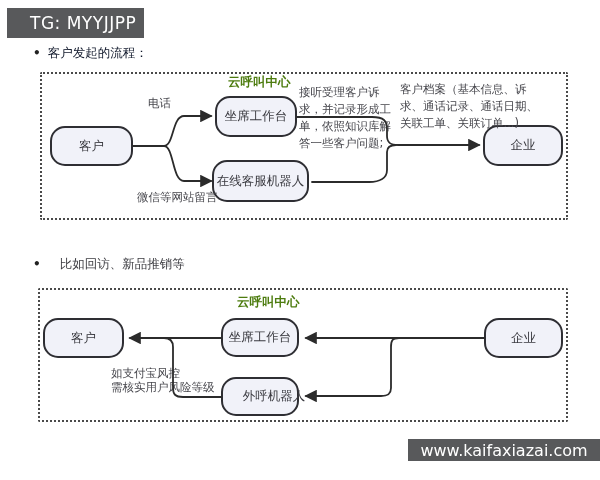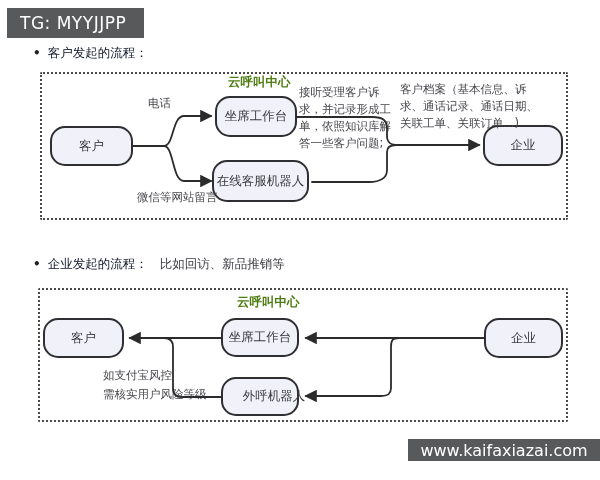--- a/index.html
+++ b/index.html
@@ -5,21 +5,21 @@
   html,body { margin:0; padding:0; }
   body {
     width:600px; height:480px; position:relative; overflow:hidden;
     background:#ffffff;
     font-family:"DejaVu Sans","Liberation Sans",sans-serif;
   }
   .bar {
     position:absolute; background:#58595b; color:#ffffff;
     display:flex; align-items:center; box-sizing:border-box;
   }
-  .bar.header { left:7px; top:8px; width:137px; height:30px; font-size:17px; padding-left:13px; letter-spacing:.5px; }
+  .bar.header { left:7px; top:8px; width:137px; height:30px; font-size:17px; padding-left:23px; letter-spacing:.5px; }
   .bar.footer { left:408px; top:439px; width:192px; height:22px; font-size:16px; justify-content:center; }
   .bullet-row {
     position:absolute; display:flex; align-items:baseline;
     font-size:12.5px; color:#222;
   }
   .bullet-mark { font-weight:bold; margin-right:7px; font-size:12px; }
   .bullet-title { font-weight:normal; color:#0f172a; }
   .bullet-desc { margin-left:12px; font-weight:normal; color:#3d3d42; }
   .frame {
     position:absolute; border:2px dotted #4a4a4a; box-sizing:border-box;
@@ -74,41 +74,40 @@
 <div class="note" style="left:299px; top:84px; width:104px;">接听受理客户诉
 求，并记录形成工
 单，依照知识库解
 答一些客户问题;</div>
 <div class="note" style="left:400px; top:81px; width:172px;">客户档案（基本信息、诉
 求、通话记录、通话日期、
 关联工单、关联订单...)</div>
 
 <div class="bullet-row" style="left:33px; top:256px;">
   <span class="bullet-mark">•</span>
-  <span class="bullet-title">企业发起的流程：</span>
   <span class="bullet-desc">比如回访、新品推销等</span>
 </div>
 
 <div class="frame" style="left:38px; top:288px; width:530px; height:134px;"></div>
 <div class="frame-title" style="left:237px; top:294px;">云呼叫中心</div>
 
 <div class="node" style="left:43px;  top:318px; width:81px; height:40px;">
   <span>客户</span>
 </div>
 <div class="node" style="left:221px; top:318px; width:78px; height:39px;">
   <span>坐席工作台</span>
 </div>
 <div class="node" style="left:221px; top:377px; width:78px; height:39px;padding-left:28px;">
   <span>外呼机器人</span>
 </div>
 <div class="node" style="left:484px; top:318px; width:79px; height:40px;">
   <span>企业</span>
 </div>
 
-<div class="note" style="left:103px; top:366px; line-height:19px;">如支付宝风控
+<div class="note" style="left:111px; top:366px; line-height:14px;">如支付宝风控
 需核实用户风险等级</div>
 
 <svg class="connectors" width="600" height="480" viewBox="0 0 600 480">
   <defs>
     <marker id="arrow" viewBox="0 0 10 10" refX="8.6" refY="5" markerWidth="7" markerHeight="7" orient="auto">
       <path d="M0,0 L10,5 L0,10 z" fill="#2b2b2b"></path>
     </marker>
   </defs>
   <g stroke="#2b2b2b" stroke-width="1.8" fill="none" stroke-linecap="round">
 

